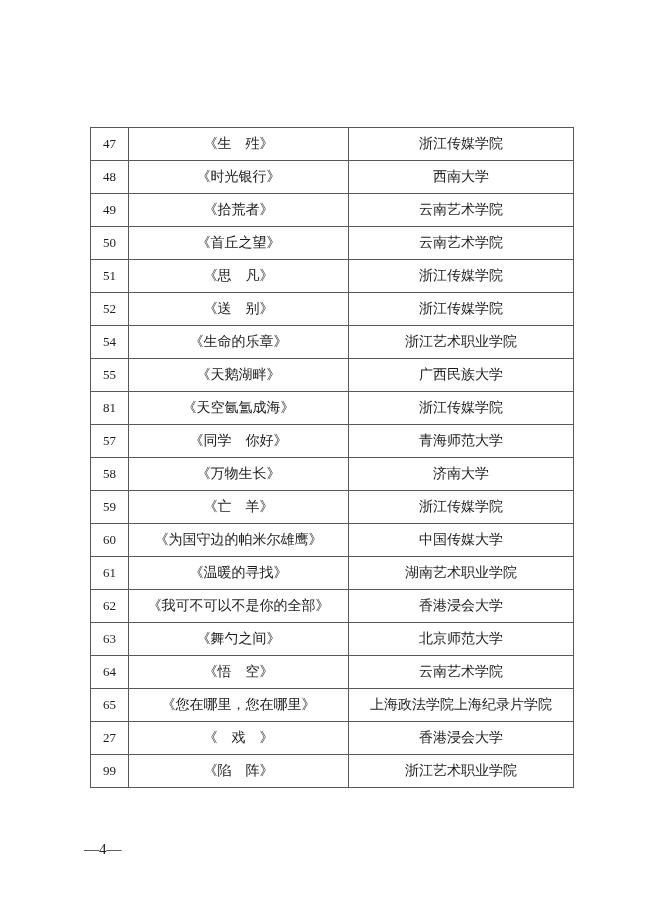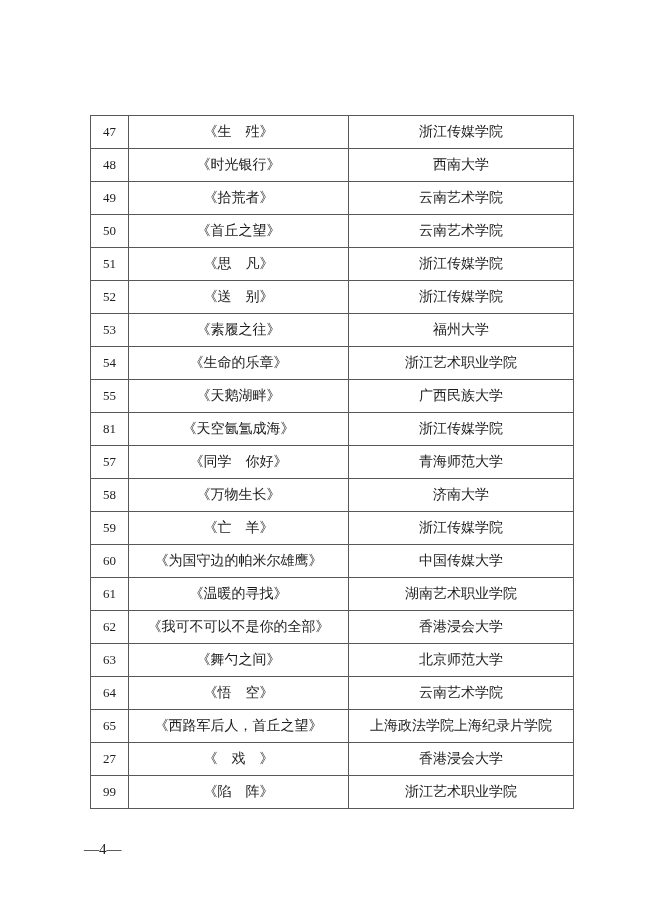--- a/index.html
+++ b/index.html
@@ -12,21 +12,21 @@
     width: 650px;
     height: 919px;
     background: #ffffff;
     font-family: "Liberation Serif", "DejaVu Serif", serif;
     color: #1c1c1c;
     overflow: hidden;
   }
   table.entries {
     position: absolute;
     left: 90px;
-    top: 115px;
+    top: 127px;
     width: 483px;
     border-collapse: collapse;
     table-layout: fixed;
   }
   table.entries col.c-no     { width: 38px; }
   table.entries col.c-title  { width: 220px; }
   table.entries col.c-school { width: 225px; }
   table.entries td {
     border: 1px solid #585858;
     height: 32px;
@@ -88,25 +88,20 @@
           <td class="cell-no">51</td>
           <td class="cell-title">《思　凡》</td>
           <td class="cell-school">浙江传媒学院</td>
         </tr>
         <tr>
           <td class="cell-no">52</td>
           <td class="cell-title">《送　别》</td>
           <td class="cell-school">浙江传媒学院</td>
         </tr>
         <tr>
-          <td class="cell-no">53</td>
-          <td class="cell-title">《素履之往》</td>
-          <td class="cell-school">福州大学</td>
-        </tr>
-        <tr>
           <td class="cell-no">54</td>
           <td class="cell-title">《生命的乐章》</td>
           <td class="cell-school">浙江艺术职业学院</td>
         </tr>
         <tr>
           <td class="cell-no">55</td>
           <td class="cell-title">《天鹅湖畔》</td>
           <td class="cell-school">广西民族大学</td>
         </tr>
         <tr>
@@ -149,21 +144,21 @@
           <td class="cell-title">《舞勺之间》</td>
           <td class="cell-school">北京师范大学</td>
         </tr>
         <tr>
           <td class="cell-no">64</td>
           <td class="cell-title">《悟　空》</td>
           <td class="cell-school">云南艺术学院</td>
         </tr>
         <tr>
           <td class="cell-no">65</td>
-          <td class="cell-title">《西路军后人，首丘之望》</td>
+          <td class="cell-title">《您在哪里，您在哪里》</td>
           <td class="cell-school">上海政法学院上海纪录片学院</td>
         </tr>
         <tr>
           <td class="cell-no">27</td>
           <td class="cell-title">《　戏　》</td>
           <td class="cell-school">香港浸会大学</td>
         </tr>
         <tr>
           <td class="cell-no">99</td>
           <td class="cell-title">《陷　阵》</td>

